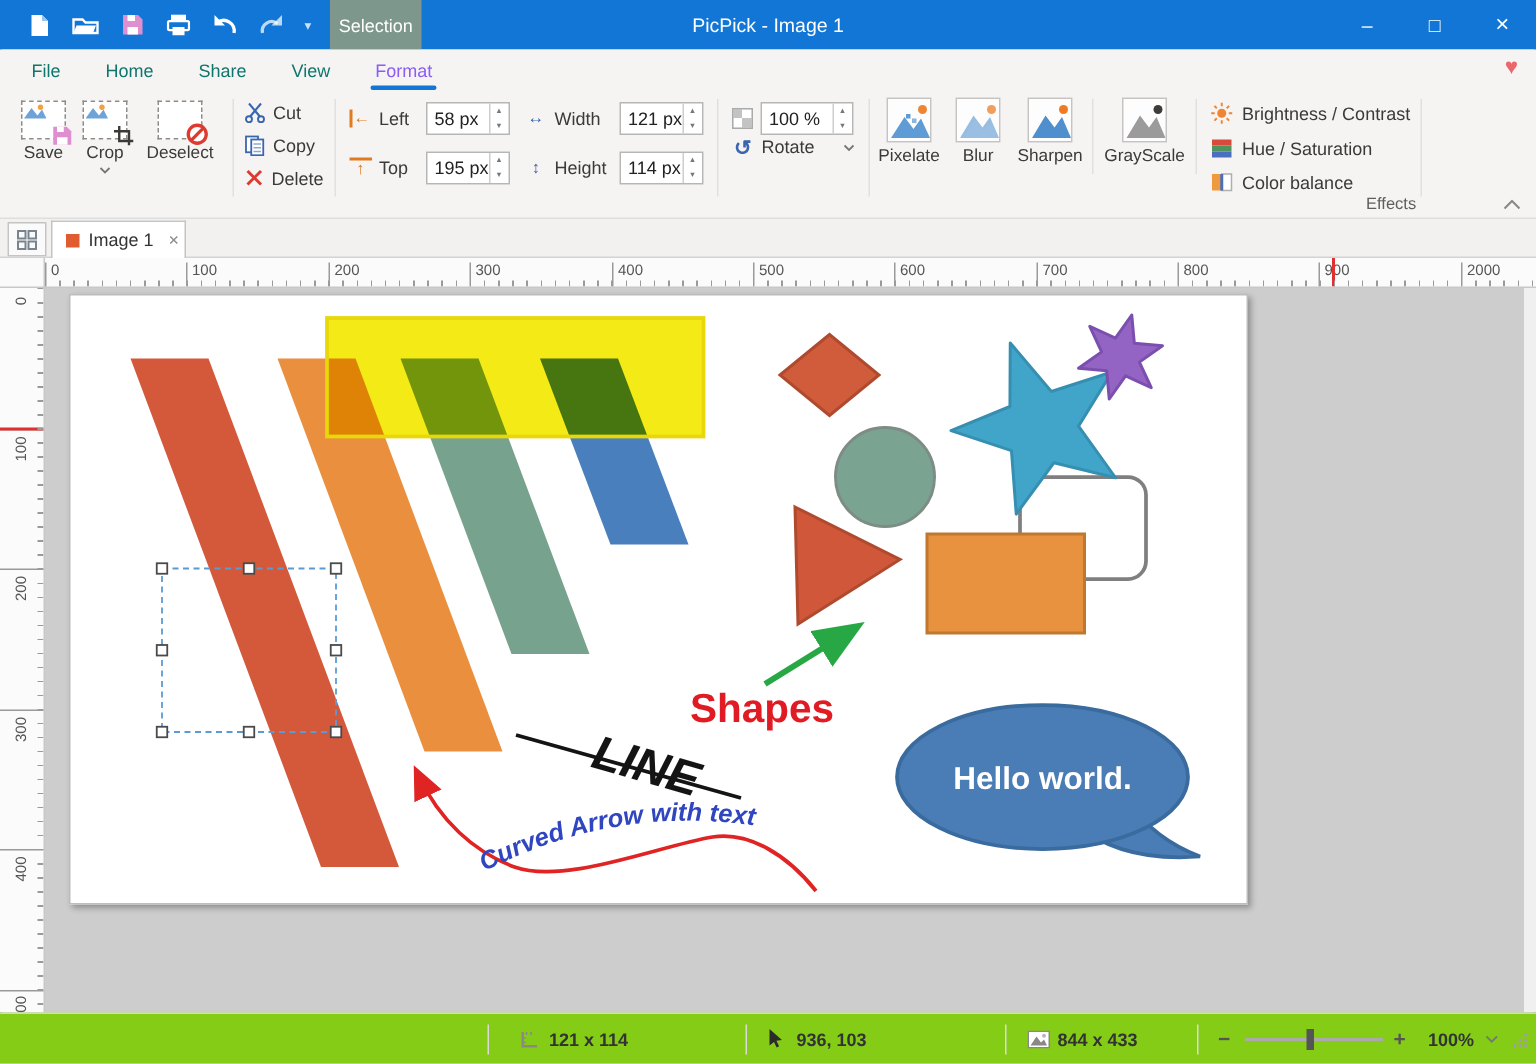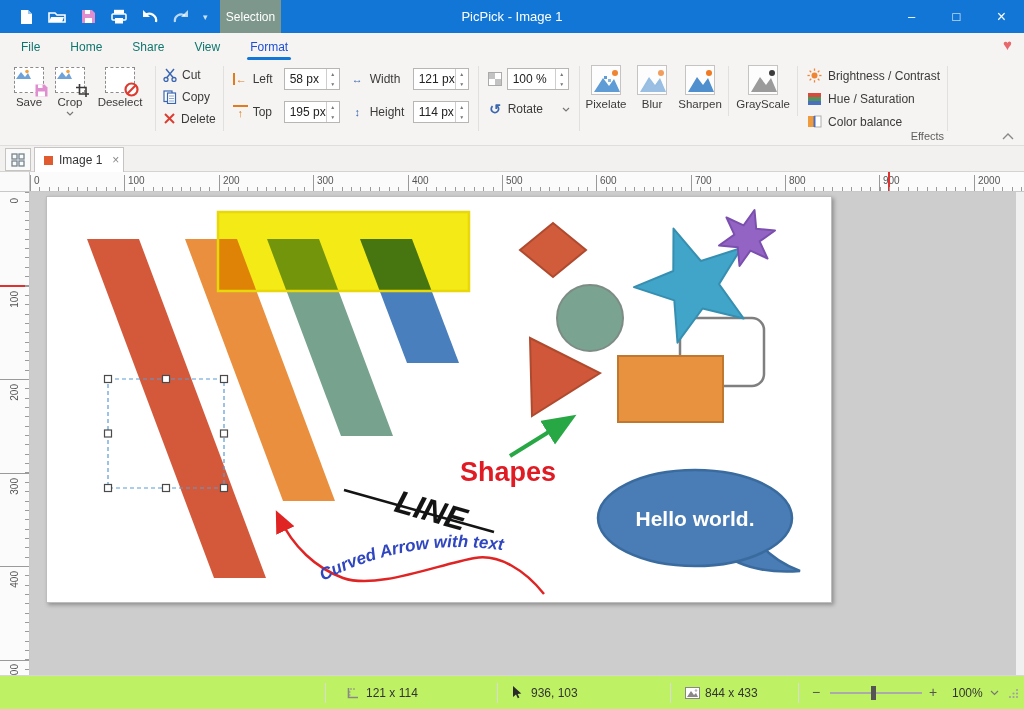--- a/index.html
+++ b/index.html
@@ -14,21 +14,21 @@
   .qat .qbtn { display:flex; align-items:center; justify-content:center; width:18px; height:18px; }
   .cap-mode { position:absolute; left:220px; top:0; width:61px; height:33px; background:#7e978c;
               color:#fff; font-size:12px; display:flex; align-items:center; justify-content:center; }
   .win-title { position:absolute; left:0; right:0; text-align:center; color:#fff; font-size:13px; pointer-events:none; }
   .win-controls { position:absolute; right:0; top:0; height:33px; display:flex; }
   .win-controls .wc { width:45px; height:33px; color:#fff; display:flex; align-items:center; justify-content:center; font-size:13px; }
 
   
   .menubar { height:27px; background:#f6f4f3; display:flex; align-items:stretch; padding-left:6px; position:relative; }
   .mtab { padding:0 15px; font-size:12px; color:#0f766e; display:flex; align-items:center; position:relative; }
-  .mtab.active { color:#1d4ed8; }
+  .mtab.active { color:#8b5cf6; }
   .mtab.active::after { content:""; position:absolute; left:12px; right:12px; bottom:0; height:3px; background:#1176d5; border-radius:2px; }
   .heart { position:absolute; right:12px; top:3px; color:#e8686d; font-size:15px; }
 
   
   .ribbon { height:86px; background:#f6f4f3; border-bottom:1px solid #e0dedd; display:flex; position:relative; padding-left:6px; }
   .vsep { width:1px; background:#e2e0df; margin:6px 3px 14px 3px; }
   .rgroup { display:flex; padding:2px 4px; }
   .gwrap { display:flex; flex-direction:column; }
   .gcontent { display:flex; flex:1; }
   .glabel { height:16px; font-size:11px; color:#605e5c; text-align:right; }
@@ -38,21 +38,21 @@
   .selbox .ovl { position:absolute; right:-5px; bottom:-5px; }
   .smallcol { display:flex; flex-direction:column; justify-content:flex-start; gap:5px; padding-top:6px; }
   .smallbtn { display:flex; align-items:center; gap:5px; font-size:12px; color:#3b3a39; height:17px; }
   .g-pos { display:grid; grid-template-columns:auto auto; grid-template-rows:auto auto; column-gap:10px; row-gap:11px; padding:8px 6px; align-content:start; }
   .frow { display:flex; align-items:center; gap:5px; font-size:12px; color:#3b3a39; }
   .ficon { width:15px; text-align:center; font-size:11px; font-weight:bold; }
   .spin { width:56px; height:22px; background:#fff; border:1px solid #b8b6b5; display:flex; }
   .spin .spinval { flex:1; font-size:12px; color:#222; padding:3px 0 0 5px; white-space:nowrap; }
   .spin .spinarr { width:13px; border-left:1px solid #d0cecd; display:flex; flex-direction:column; }
   .spin .spinarr span { flex:1; font-size:5px; color:#777; display:flex; align-items:center; justify-content:center; }
-  .g-scale { display:flex; flex-direction:column; gap:11px; padding:8px 6px; }
+  .g-scale { display:flex; flex-direction:column; gap:0; padding:8px 6px; }
   .icon30 { width:30px; height:30px; border:1px solid #c6c4c3; background:#fdfdfd; }
   .estack { display:flex; flex-direction:column; gap:6px; padding:7px 4px 0 6px; }
   .estack .smallbtn { gap:6px; }
   .collapse { position:absolute; right:10px; bottom:5px; }
 
   
   .tabbar { height:26px; background:#f3f1f0; border-bottom:1px solid #d5d3d2; position:relative; }
   .gridbtn { position:absolute; left:5px; top:2px; width:26px; height:23px; border:1px solid #c6c4c3; background:#fafafa; display:flex; align-items:center; justify-content:center; }
   .imgtab { position:absolute; left:34px; top:1px; width:90px; height:25px; background:#fff; border:1px solid #c6c4c3; border-bottom:none; display:flex; align-items:center; gap:6px; padding-left:9px; font-size:12px; color:#333; }
   .tabsq { width:9px; height:9px; background:#e05c30; }
@@ -76,21 +76,21 @@
 
   
   .workarea { flex:1; background:#cdcdcd; position:relative; overflow:hidden; }
   .vscroll { position:absolute; right:0; top:0; bottom:0; width:8px; background:#f0f0f0; }
   .canvas { position:absolute; left:16px; top:4px; width:786px; height:407px; background:#fff;
             border:1px solid #bdbdbd; box-shadow:2px 2px 4px rgba(0,0,0,.3); }
   .canvas svg { display:block; }
   svg text { font-family:"Liberation Sans","DejaVu Sans",sans-serif; }
 
   
-  .statusbar { height:34px; background:#bef264; border-top:1px solid #d8d6d5; position:relative; font-size:12px; color:#333; }
+  .statusbar { height:34px; background:#84cc16; border-top:1px solid #d8d6d5; position:relative; font-size:12px; color:#333;font-weight:bold; }
   .ssep { position:absolute; top:7px; height:20px; width:1px; background:#dcdad9; }
   .sitem { position:absolute; top:10px; white-space:nowrap; }
   .zoomtrack { position:absolute; left:830px; top:16px; width:92px; height:2px; background:#aaa; }
   .zoomhandle { position:absolute; left:41px; top:-6px; width:5px; height:14px; background:#555; }
 </style>
 </head>
 <body>
 
 <div class="window">
 

